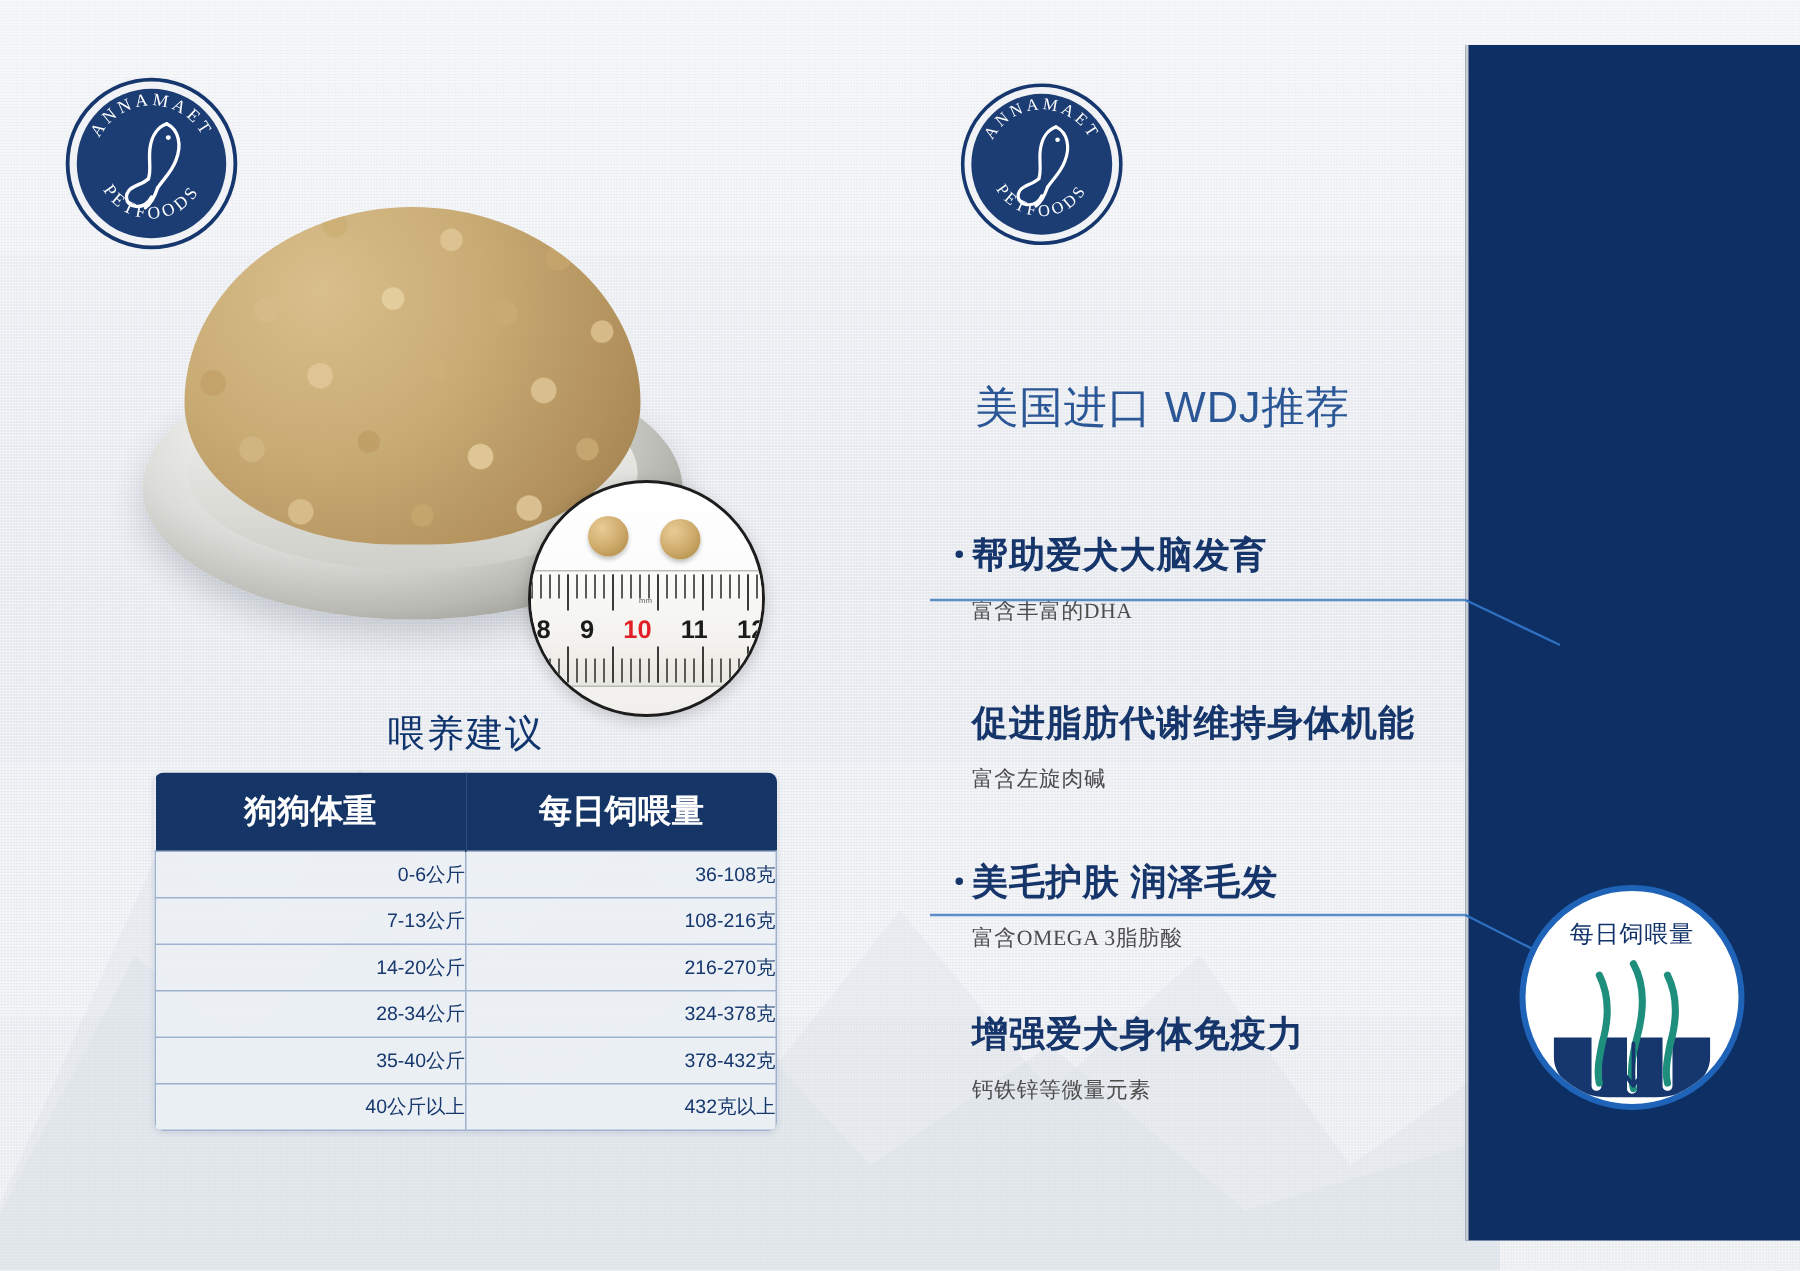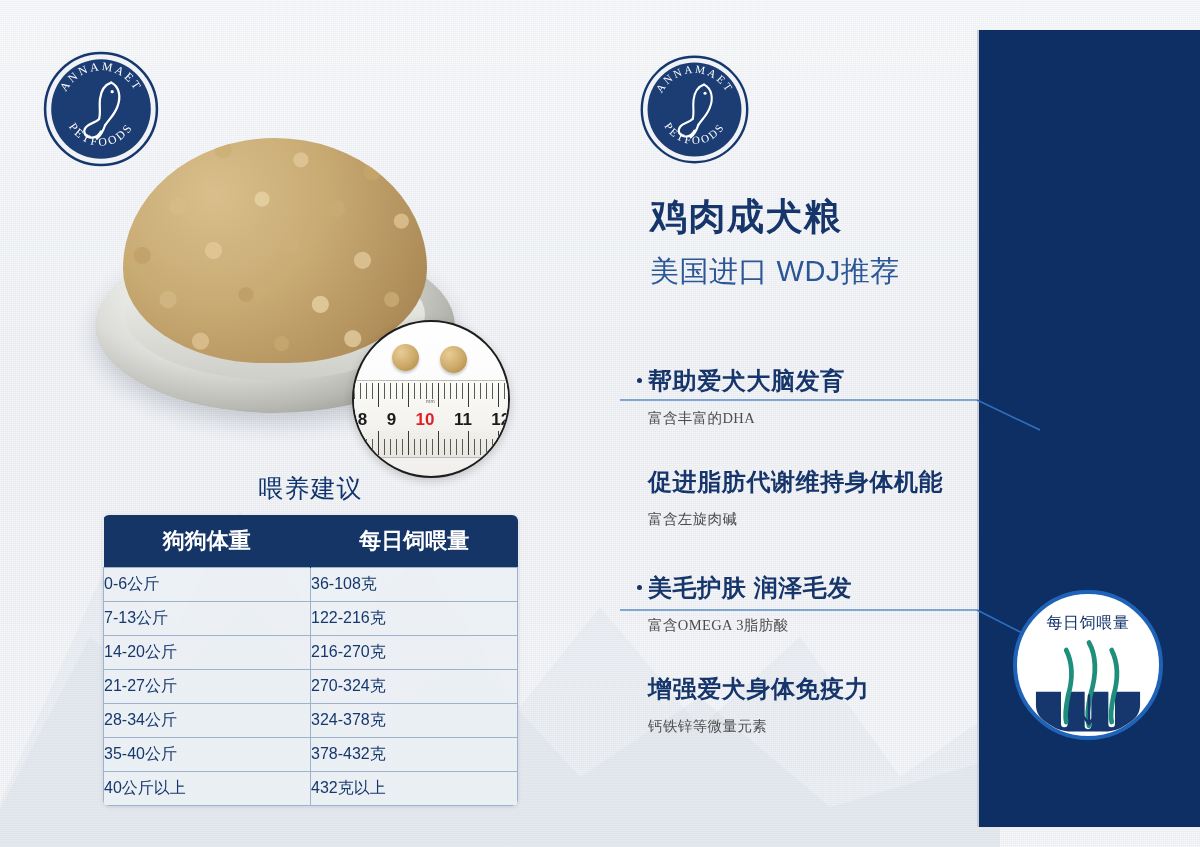--- a/index.html
+++ b/index.html
@@ -192,22 +192,22 @@
     font-size: 22px;
     font-weight: 700;
     padding: 11px 0;
     width: 50%;
     border-right: 1px solid #163567;
   }
   .feed-table th:last-child { border-right: none; }
   .feed-table td {
     background: rgba(236,240,245,.88);
     color: #16386d;
-    font-size: 16px;
-    text-align: left;
+    font-size: 13px;
+    text-align: right;
     padding: 6px 0;
     border: 1px solid #9fb2cd;
   }
   .feed-table tr:last-child td { border-bottom: 1px solid #9fb2cd; }
 
   
   .prod-title {
     position: absolute;
     left: 650px; top: 192px;
     font-size: 37px; font-weight: 700; color: #15356b;
@@ -233,21 +233,21 @@
     vertical-align: middle;
     margin-right: 6px; margin-bottom: 4px;
   }
   .feature .head.nodot { padding-left: 11px; }
   .feature .sub {
     margin-top: 12px;
     font-size: 14.5px; color: #4d4d4d; letter-spacing: .4px;
     padding-left: 11px;
     font-family: Liberation Serif, serif;
   }
-  #feature-1 { top: 365px; }
+  #feature-1 { top: 354px; }
   #feature-2 { top: 466px; }
   #feature-3 { top: 572px; }
   #feature-4 { top: 673px; }
 
   
   .connector { position: absolute; pointer-events: none; }
   #conn-1 { left: 620px; top: 384px; width: 420px; height: 50px; }
   #conn-2 { left: 620px; top: 592px; width: 420px; height: 56px; }
 
   
@@ -345,29 +345,25 @@
         <th>每日饲喂量</th>
       </tr>
     </thead>
     <tbody>
       <tr>
         <td>0-6公斤</td>
         <td>36-108克</td>
       </tr>
       <tr>
         <td>7-13公斤</td>
-        <td>122-216克</td>
+        <td>108-216克</td>
       </tr>
       <tr>
         <td>14-20公斤</td>
         <td>216-270克</td>
-      </tr>
-      <tr>
-        <td>21-27公斤</td>
-        <td>270-324克</td>
       </tr>
       <tr>
         <td>28-34公斤</td>
         <td>324-378克</td>
       </tr>
       <tr>
         <td>35-40公斤</td>
         <td>378-432克</td>
       </tr>
       <tr>
@@ -391,21 +387,20 @@
     </text>
     <g fill="none" stroke="#ffffff" stroke-width="2.2" stroke-linecap="round">
       <path d="M70 34 C78 38 80 48 76 58 C73 66 68 70 64 76"></path>
       <path d="M70 34 C64 36 60 42 59 50 C58 58 60 64 58 70"></path>
       <path d="M58 70 C54 74 48 74 45 78 C42 82 44 87 49 88 C54 89 58 86 60 82"></path>
       <path d="M64 76 C62 82 60 86 56 89"></path>
       <circle cx="71" cy="43" r="1.6" fill="#ffffff" stroke="none"></circle>
     </g>
   </svg>
 
-  <div class="prod-title">鸡肉成犬粮</div>
   <div class="prod-sub">美国进口 WDJ推荐</div>
 
   <div class="feature" id="feature-1">
     <div class="head">
       <span class="dot"></span><span>帮助爱犬大脑发育</span>
     </div>
     <div class="sub">富含丰富的DHA</div>
   </div>
 
   <div class="feature" id="feature-2">

